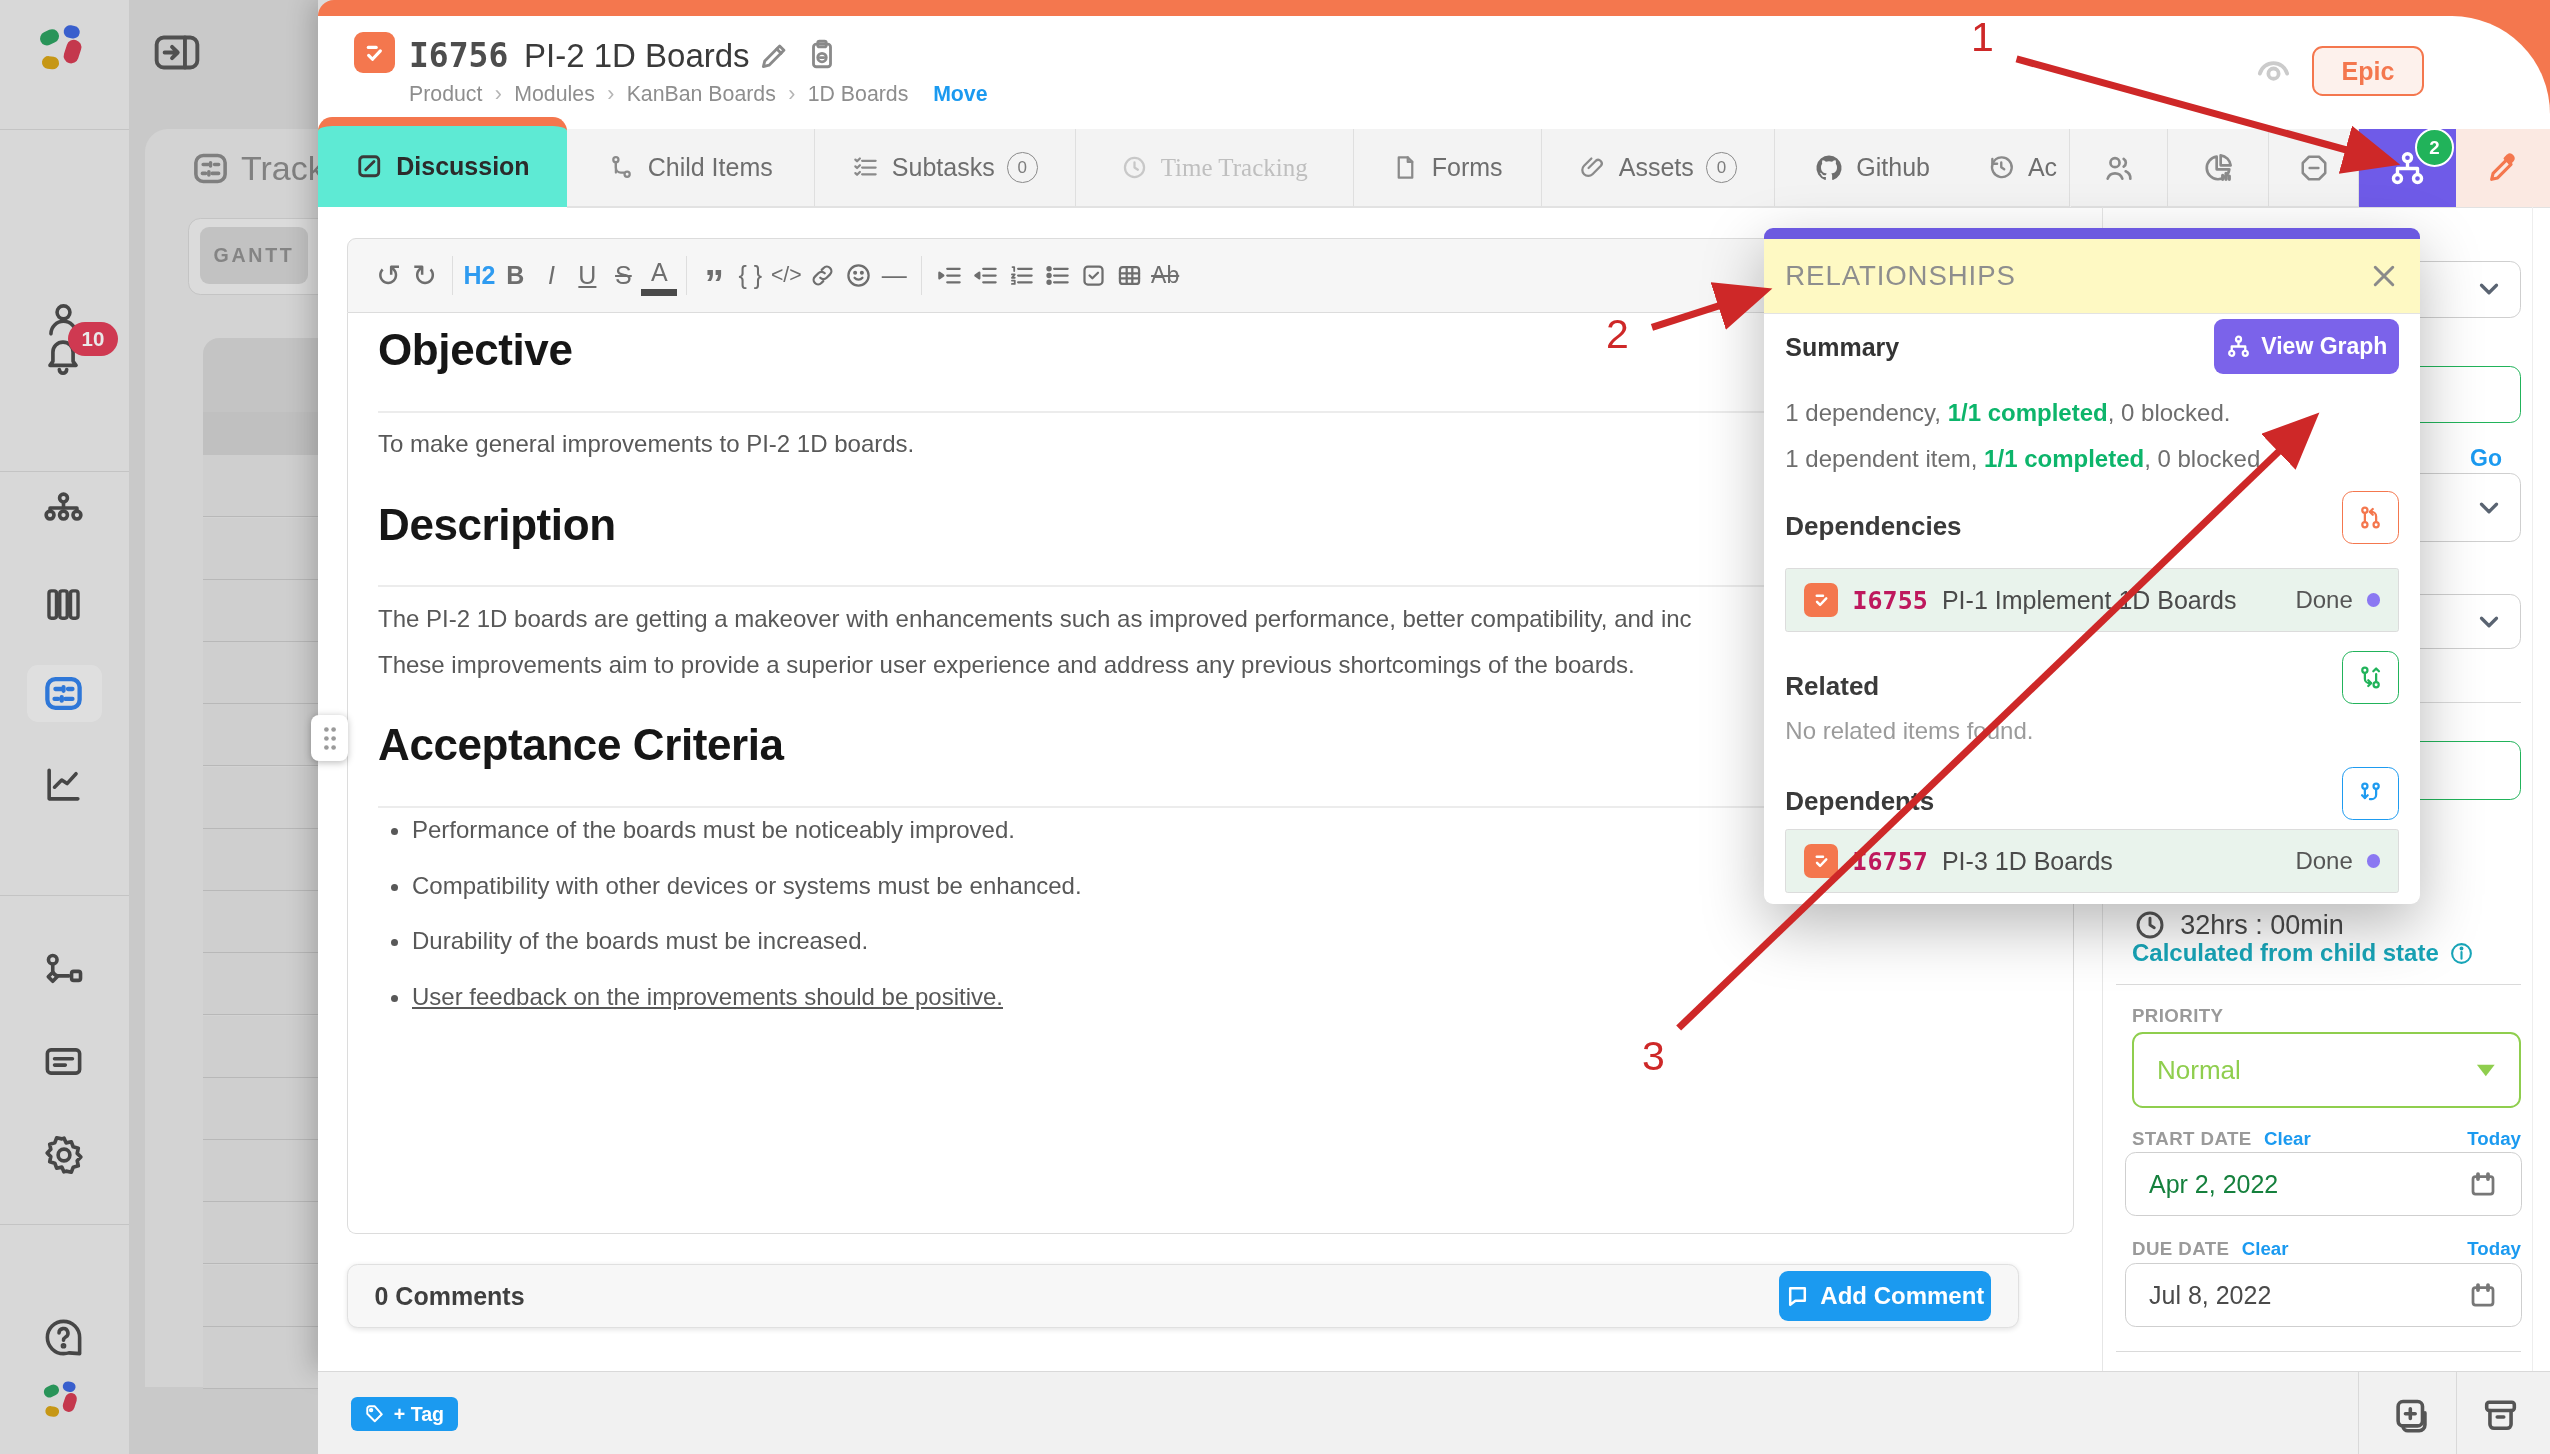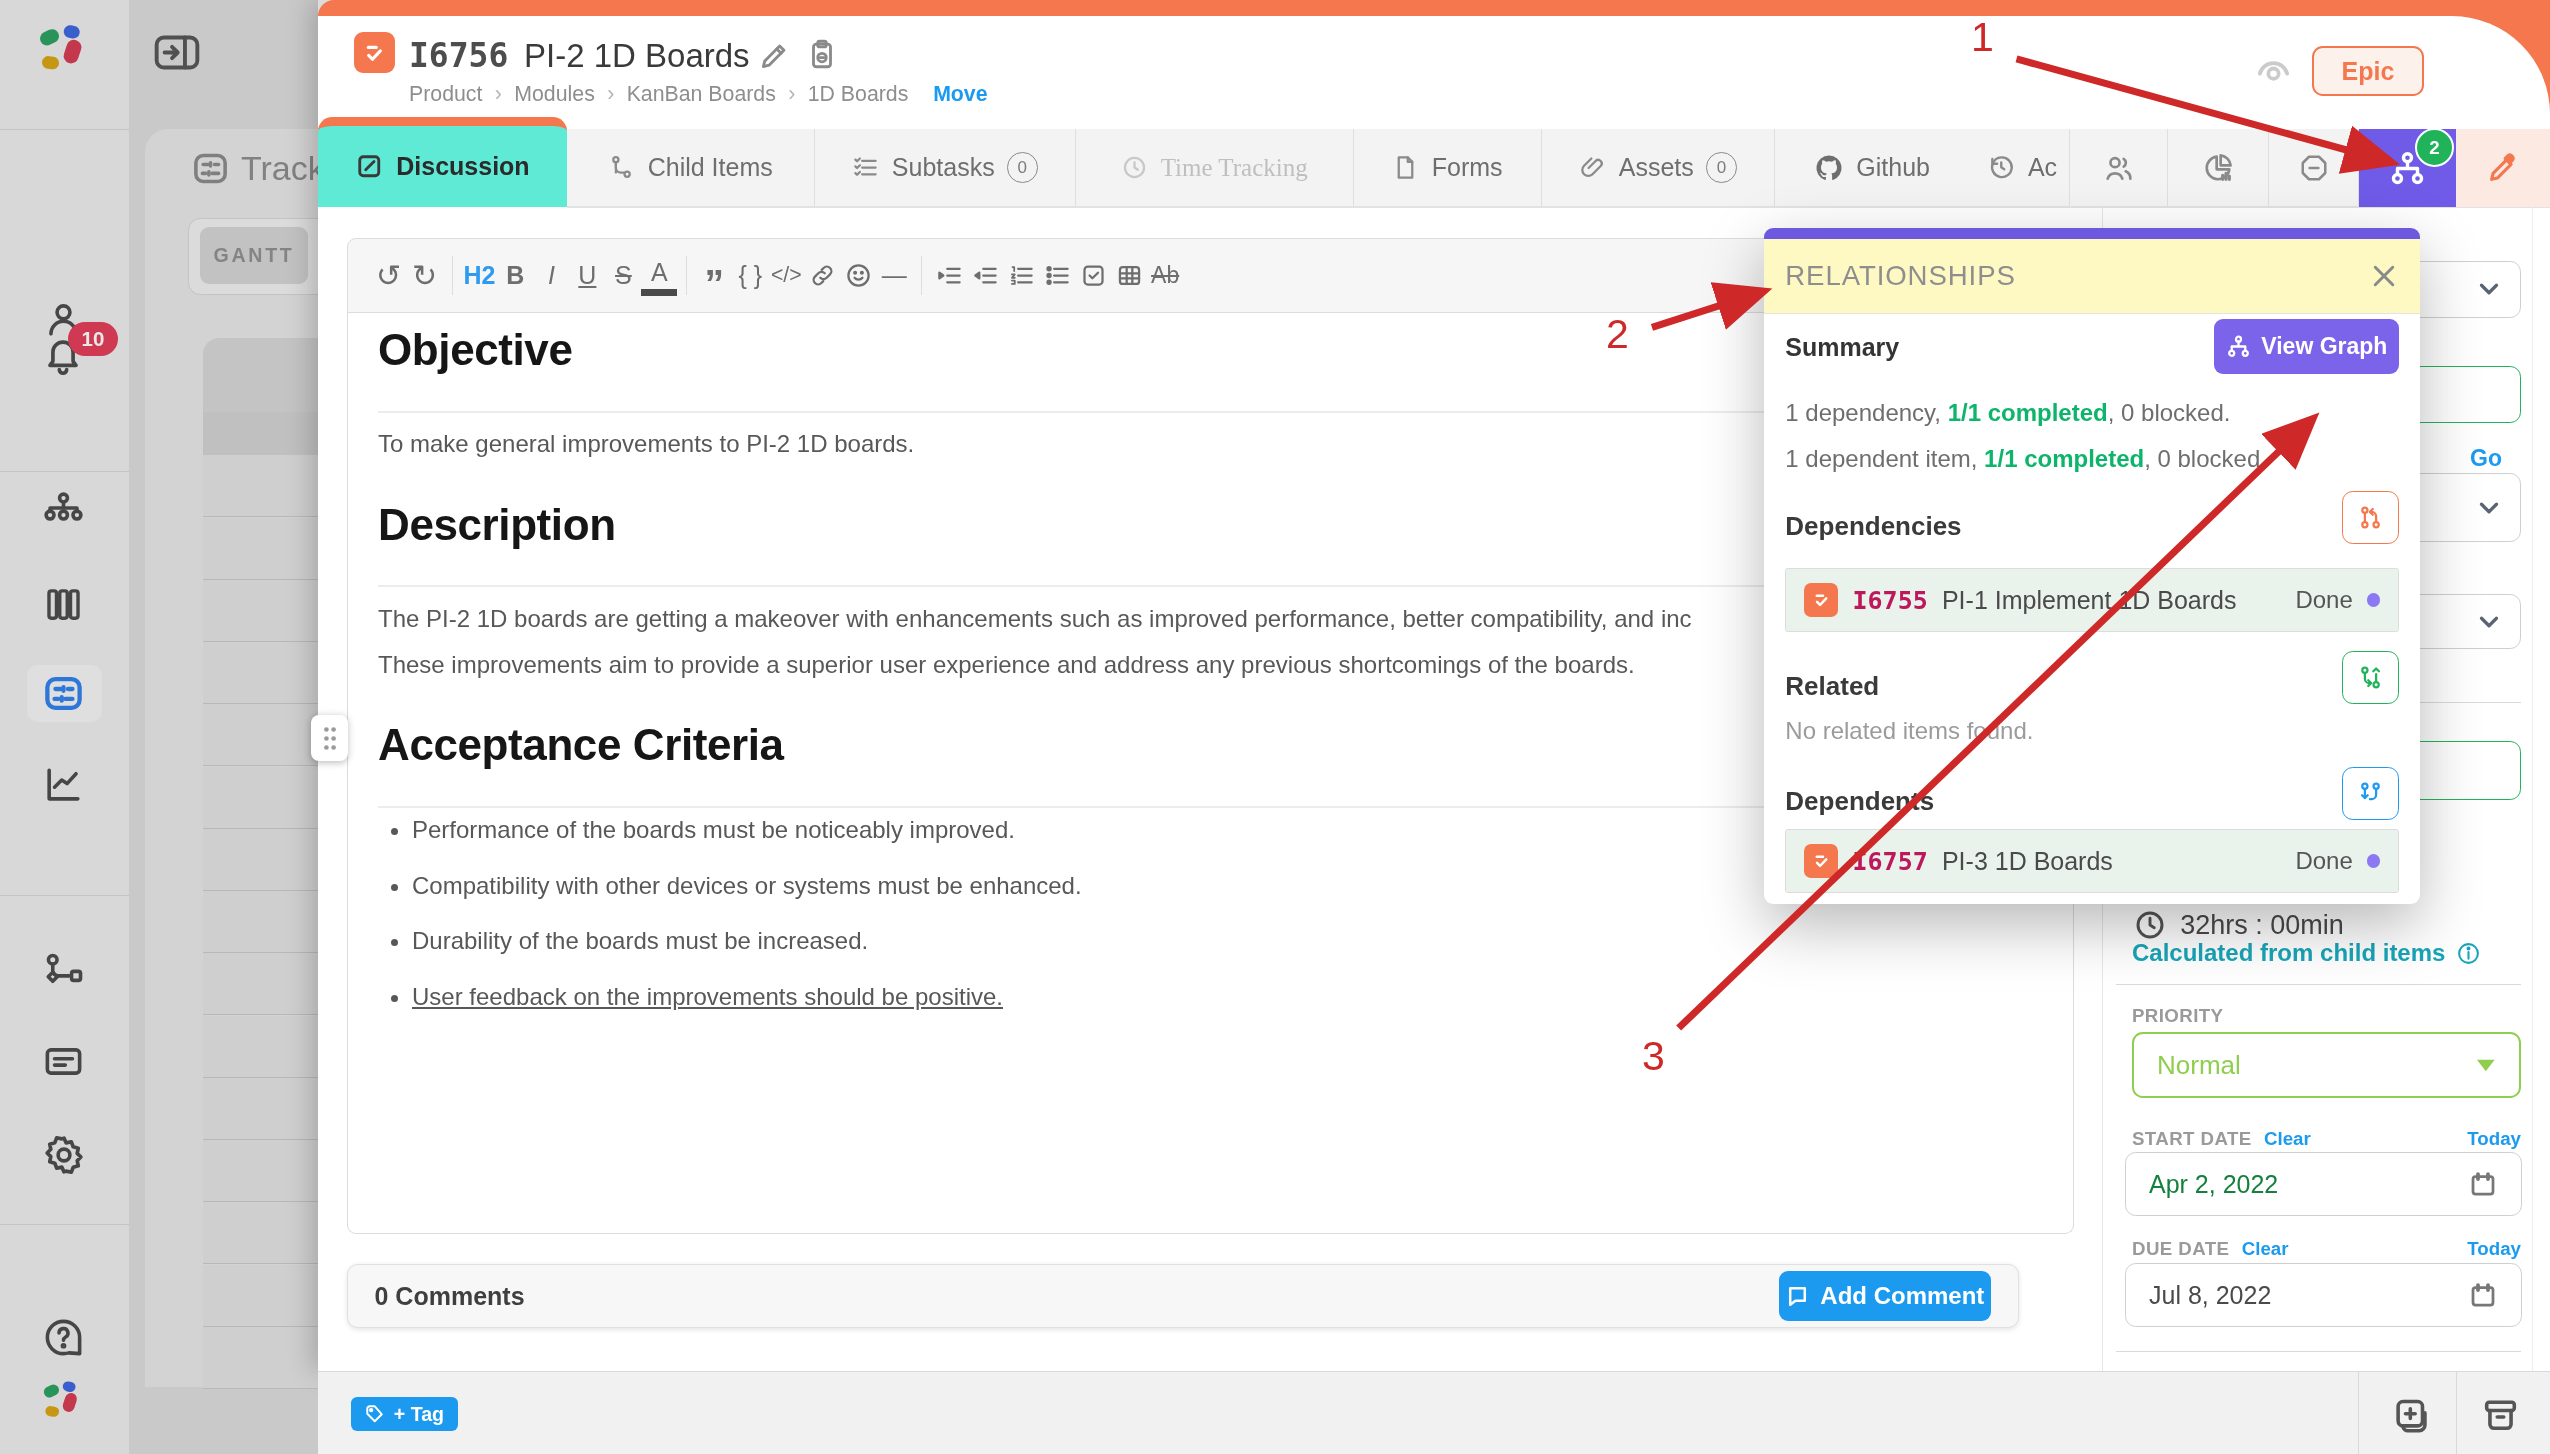--- a/index.html
+++ b/index.html
@@ -500,30 +500,30 @@
     <div class="abs" style="left:1798px;top:702px;width:405px;height:0.9px;background:#dadada;z-index:3;"></div>
     <div class="sb-dd" style="left:1814px;top:741px;width:389px;height:59px;border:1.8px solid #21b35a;z-index:3;"></div>
     <div class="abs" style="left:1816px;top:909px;color:#4a4a4a;z-index:3;display:flex;align-items:center;gap:14.2px;">
       <svg class="ic" width="32" height="32" viewBox="0 0 24 24" style="color:#555;stroke-width:2.2;">
           <circle cx="12" cy="12" r="9"></circle>
           <path d="M12 7v5l3.2 2"></path>
         </svg>
       <span style="font-size:27px;">32hrs : 00min</span>
     </div>
     <div class="abs" style="left:1814px;top:939px;color:#18a5b8;font-size:24px;font-weight:bold;z-index:3;display:flex;align-items:center;gap:10.7px;">
-      <span>Calculated from child items</span>
+      <span>Calculated from child state</span>
       <svg class="ic" width="25" height="25" viewBox="0 0 24 24" style="color:#18a5b8;stroke-width:2;">
           <circle cx="12" cy="12" r="9"></circle>
           <path d="M12 10.5V17"></path>
           <circle cx="12" cy="7.2" r=".9" fill="currentColor"></circle>
         </svg>
     </div>
     <div class="abs" style="left:1798px;top:984px;width:405px;height:0.9px;background:#dadada;z-index:3;"></div>
     <div class="sb-lbl" style="left:1814px;top:1005px;z-index:3;">PRIORITY</div>
-    <div class="abs" style="left:1814px;top:1032px;width:389px;height:66px;border:2.2px solid #8fce4e;border-radius:10.7px;background:#fff;box-sizing:border-box;display:flex;align-items:center;padding:0 23px;z-index:3;">
+    <div class="abs" style="left:1814px;top:1032px;width:389px;height:76px;border:2.2px solid #8fce4e;border-radius:10.7px;background:#fff;box-sizing:border-box;display:flex;align-items:center;padding:0 23px;z-index:3;">
       <span style="color:#8fce4e;font-size:26px;">Normal</span>
       <svg width="19.6" height="14.2" viewBox="0 0 22 16" style="margin-left:auto;">
           <path d="M1 2h20L11 15z" fill="#8fce4e"></path>
         </svg>
     </div>
     <div class="abs" style="left:1814px;top:1128px;width:389px;z-index:3;display:flex;font-size:18.7px;">
       <span class="sb-lbl" style="position:static;">START DATE</span>
       <span class="sb-blue" style="margin-left:12.4px;">Clear</span>
       <span class="sb-blue" style="margin-left:auto;">Today</span>
     </div>

